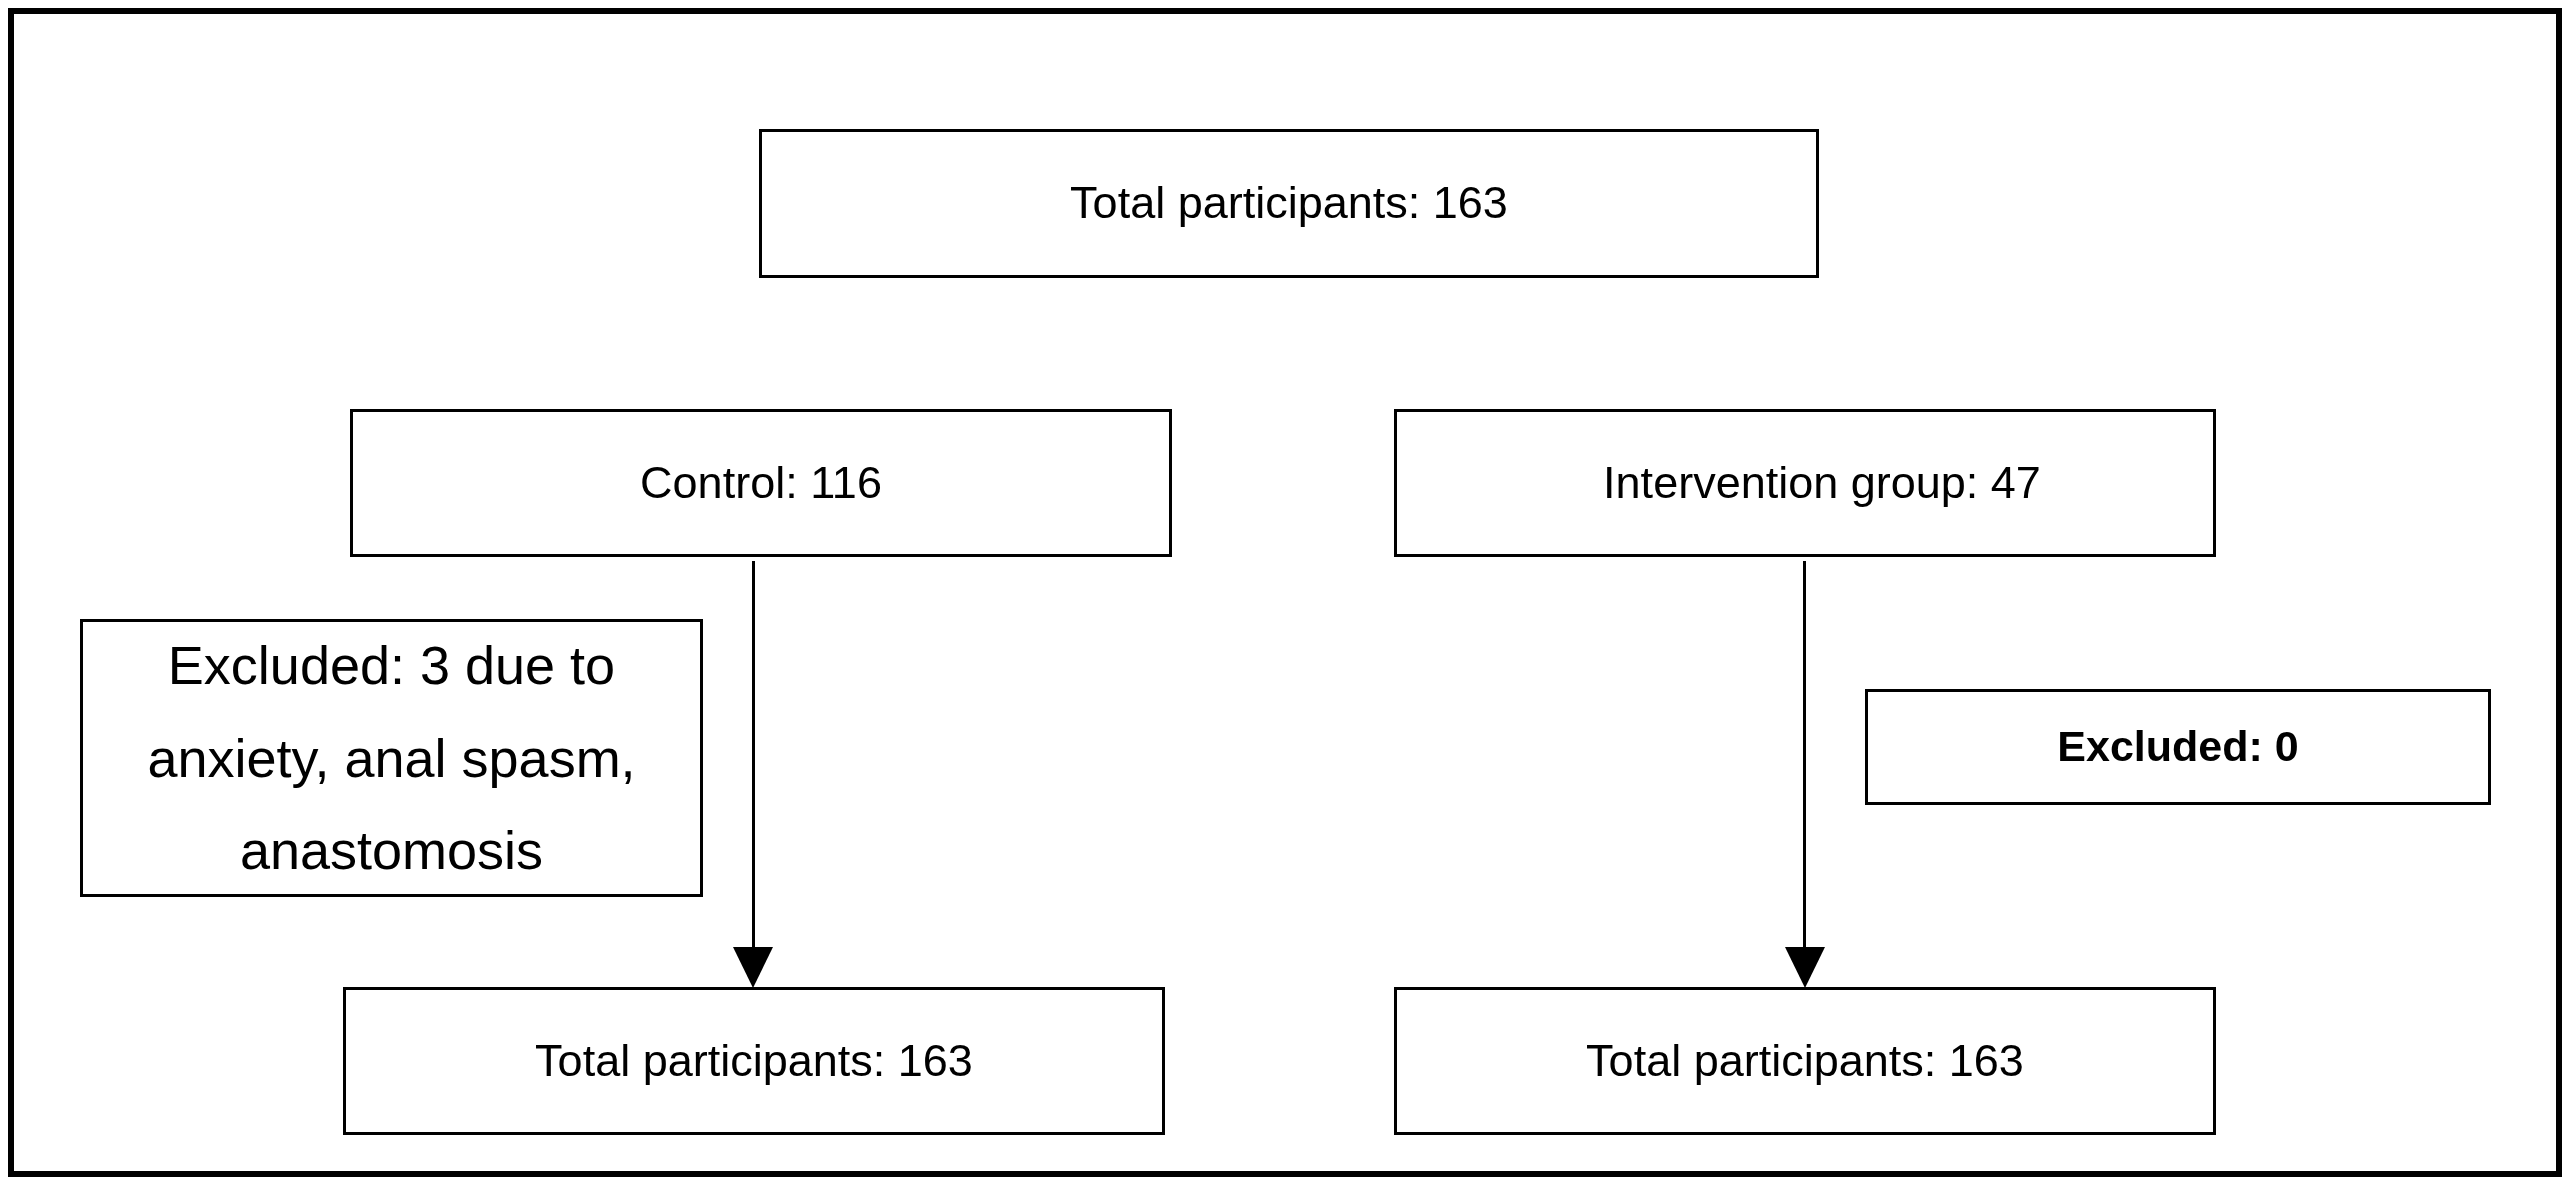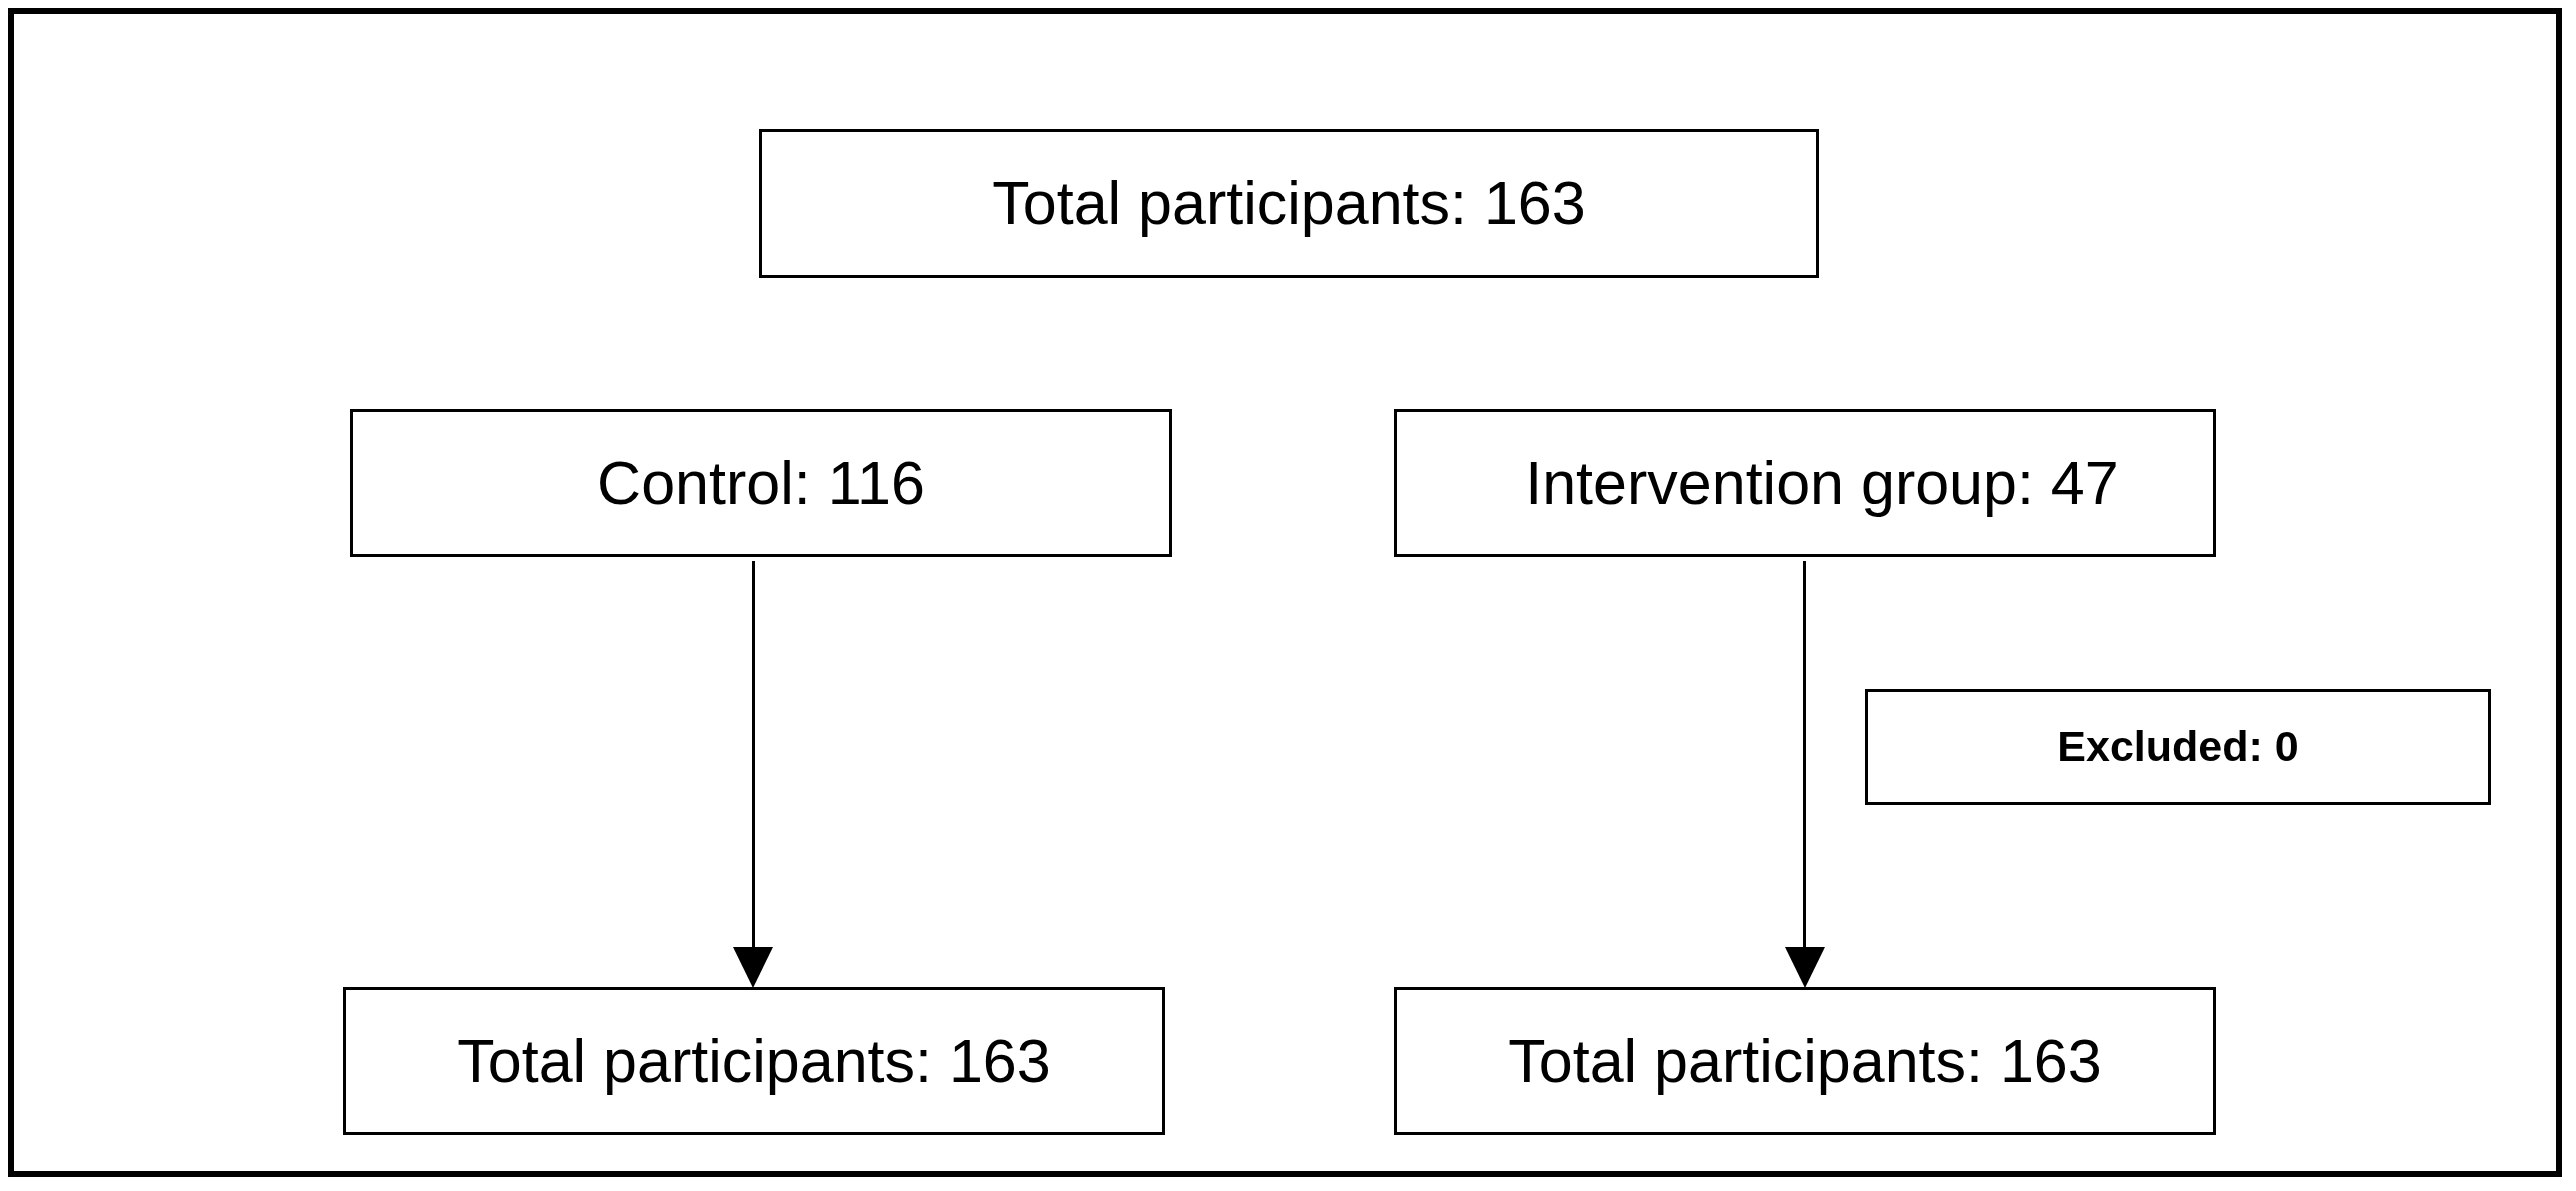--- a/index.html
+++ b/index.html
@@ -21,21 +21,21 @@
   .box {
     position: absolute;
     border: 3.3px solid #000000;
     box-sizing: border-box;
     background: #ffffff;
     display: flex;
     flex-direction: column;
     align-items: center;
     justify-content: center;
     text-align: center;
-    font-size: 61px;
+    font-size: 45px;
     line-height: 1.25;
     white-space: nowrap;
   }
   .box-top        { left: 759px; top: 129px;  width: 1060px; height: 149px; }
   .box-control    { left: 350px;  top: 409px;  width: 822px; height: 148px; }
   .box-interv     { left: 1394px; top: 409px;  width: 822px; height: 148px; padding-left: 34px; }
   .box-excl-left  { left: 80px;  top: 619px;  width: 623px;  height: 278px; font-size: 54px; line-height: 1.72; }
   .box-excl-right { left: 1865px; top: 689px; width: 626px;  height: 116px; font-size: 43px; font-weight: bold; }
   .box-bot-left   { left: 343px;  top: 987px; width: 822px; height: 148px; }
   .box-bot-right  { left: 1394px; top: 987px; width: 822px; height: 148px; }
@@ -69,20 +69,25 @@
   </div>
 
   <div class="box box-control">
     <span>Control: 116</span>
   </div>
 
   <div class="box box-interv">
     <span>Intervention group: 47</span>
   </div>
 
+  <div class="box box-excl-left">
+    <div>Excluded: 3 due to</div>
+    <div>anxiety, anal spasm,</div>
+    <div>anastomosis</div>
+  </div>
 
   <div class="box box-excl-right">
     <span>Excluded: 0</span>
   </div>
 
   <div class="box box-bot-left">
     <span>Total participants: 163</span>
   </div>
 
   <div class="box box-bot-right">

